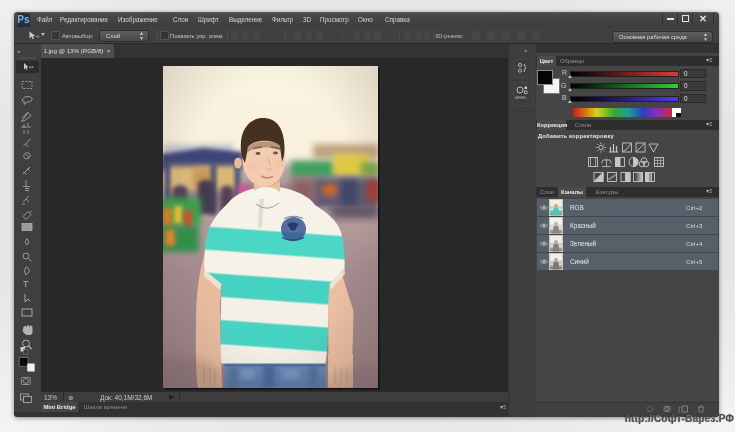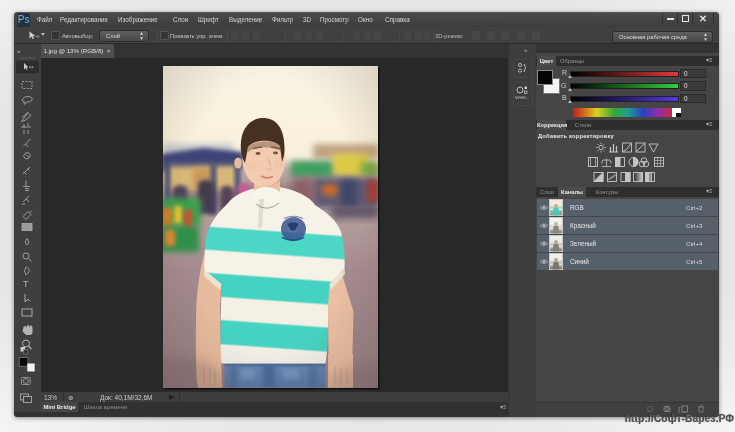--- a/index.html
+++ b/index.html
@@ -5,21 +5,21 @@
  background:#fafafa;font-family:"Liberation Sans",sans-serif;}
 .abs{position:absolute}
 #shade{left:0;top:0;width:735px;height:432px;
  background:radial-gradient(ellipse 115% 112% at 50% 46%, rgba(170,170,170,.26) 45%, rgba(250,250,250,0) 72%);}
 #win{left:14px;top:12px;width:705px;height:405px;background:#3e3e3e;border-radius:4px;
  box-shadow:0 1px 4px rgba(0,0,0,.45);}
 
 #menubar{left:14px;top:12px;width:705px;height:15px;background:linear-gradient(#4a4a4a,#3d3d3d);
  border-radius:4px 4px 0 0;border-top:1px solid #5a5a5a;box-sizing:border-box;}
 #pslogo{left:16.5px;top:13px;width:13px;height:24px;background:#25303c;border-radius:2px;
- color:#6fb6f2;font-size:10px;font-weight:normal;text-align:right;line-height:13px;}
+ color:#6fb6f2;font-size:10px;font-weight:bold;text-align:right;line-height:13px;}
 .menu{top:15px;height:10px;font-size:6.3px;color:#d4d4d4;line-height:10px;white-space:nowrap;}
 .wbtn{top:13px;height:11px;border-left:1px solid #303030;color:#dcdcdc;font-size:8px;
  text-align:center;line-height:11px;font-weight:bold;}
 
 #optbar{left:14px;top:27px;width:705px;height:17px;background:#404040;border-bottom:1px solid #2a2a2a;box-sizing:border-box;}
 .chk{width:7px;height:7px;background:#353535;border:1px solid #555;border-radius:1px;}
 .olabel{font-size:5.8px;color:#c8c8c8;line-height:8px;white-space:nowrap;}
 .pill{background:linear-gradient(#5f5f5f,#474747);border:1px solid #2e2e2e;border-radius:3px;
  color:#dedede;font-size:5.8px;line-height:11px;box-sizing:border-box;}
 .dicon{background:#4a4a4a;border-radius:1px;opacity:.55}

